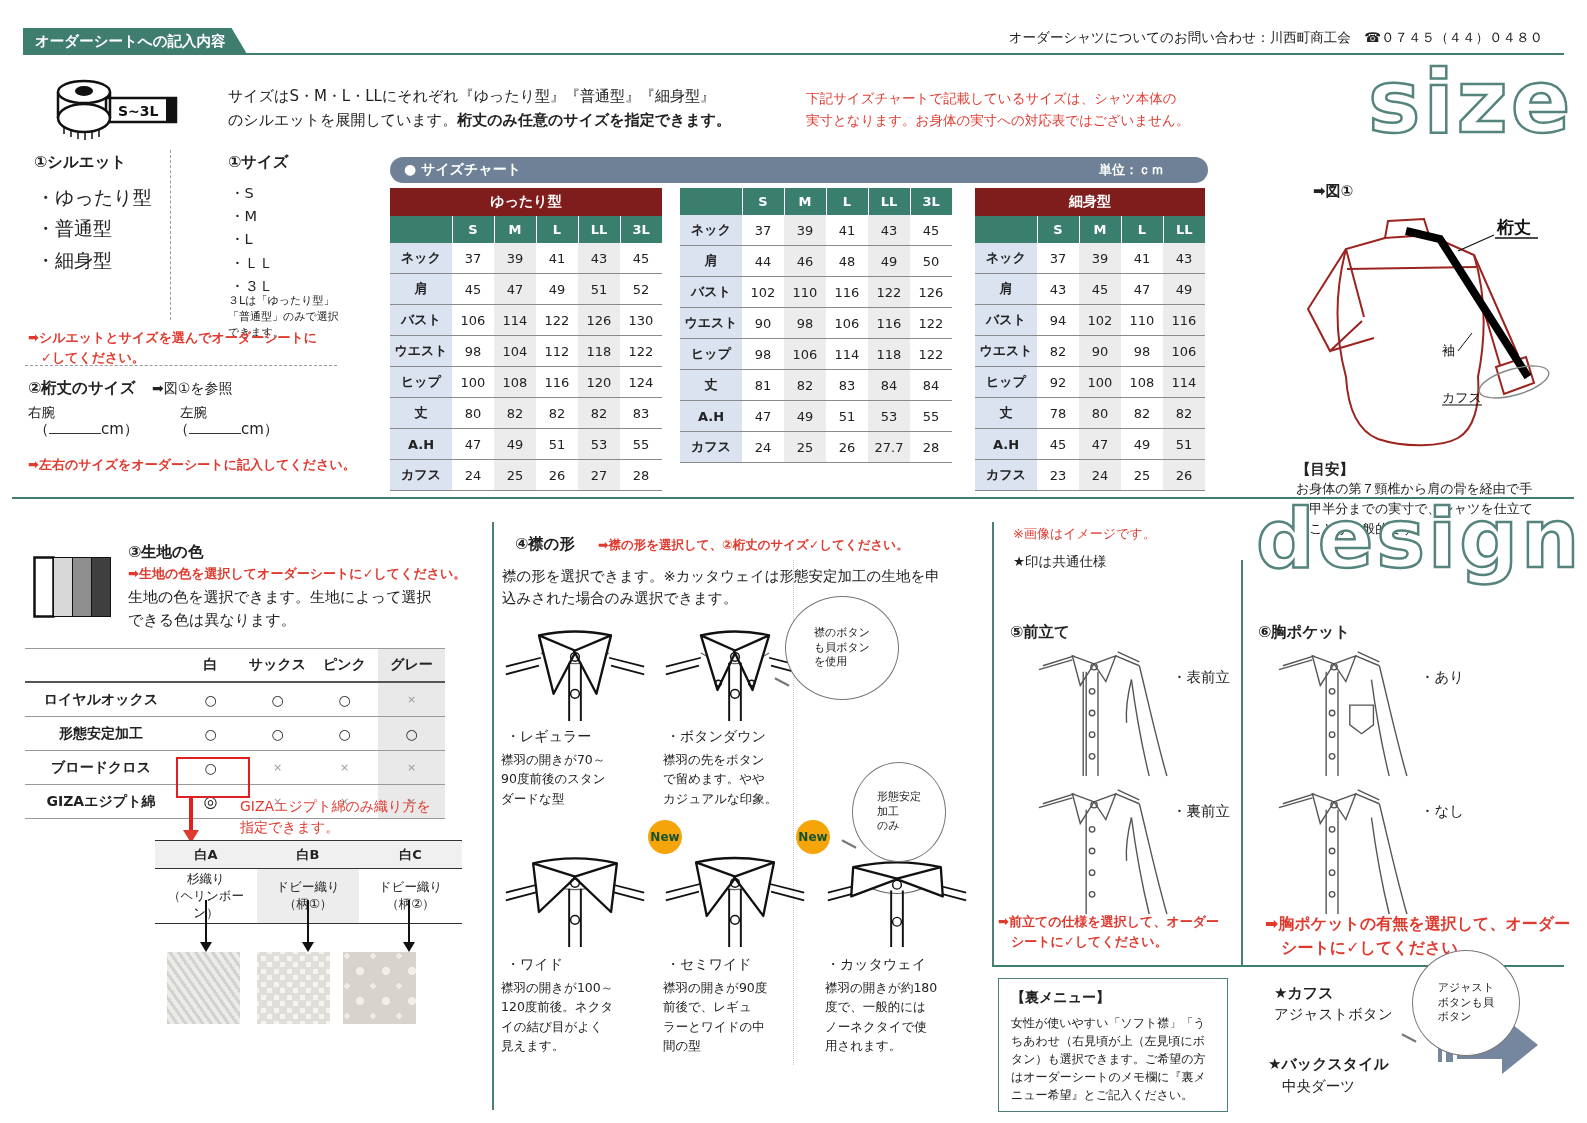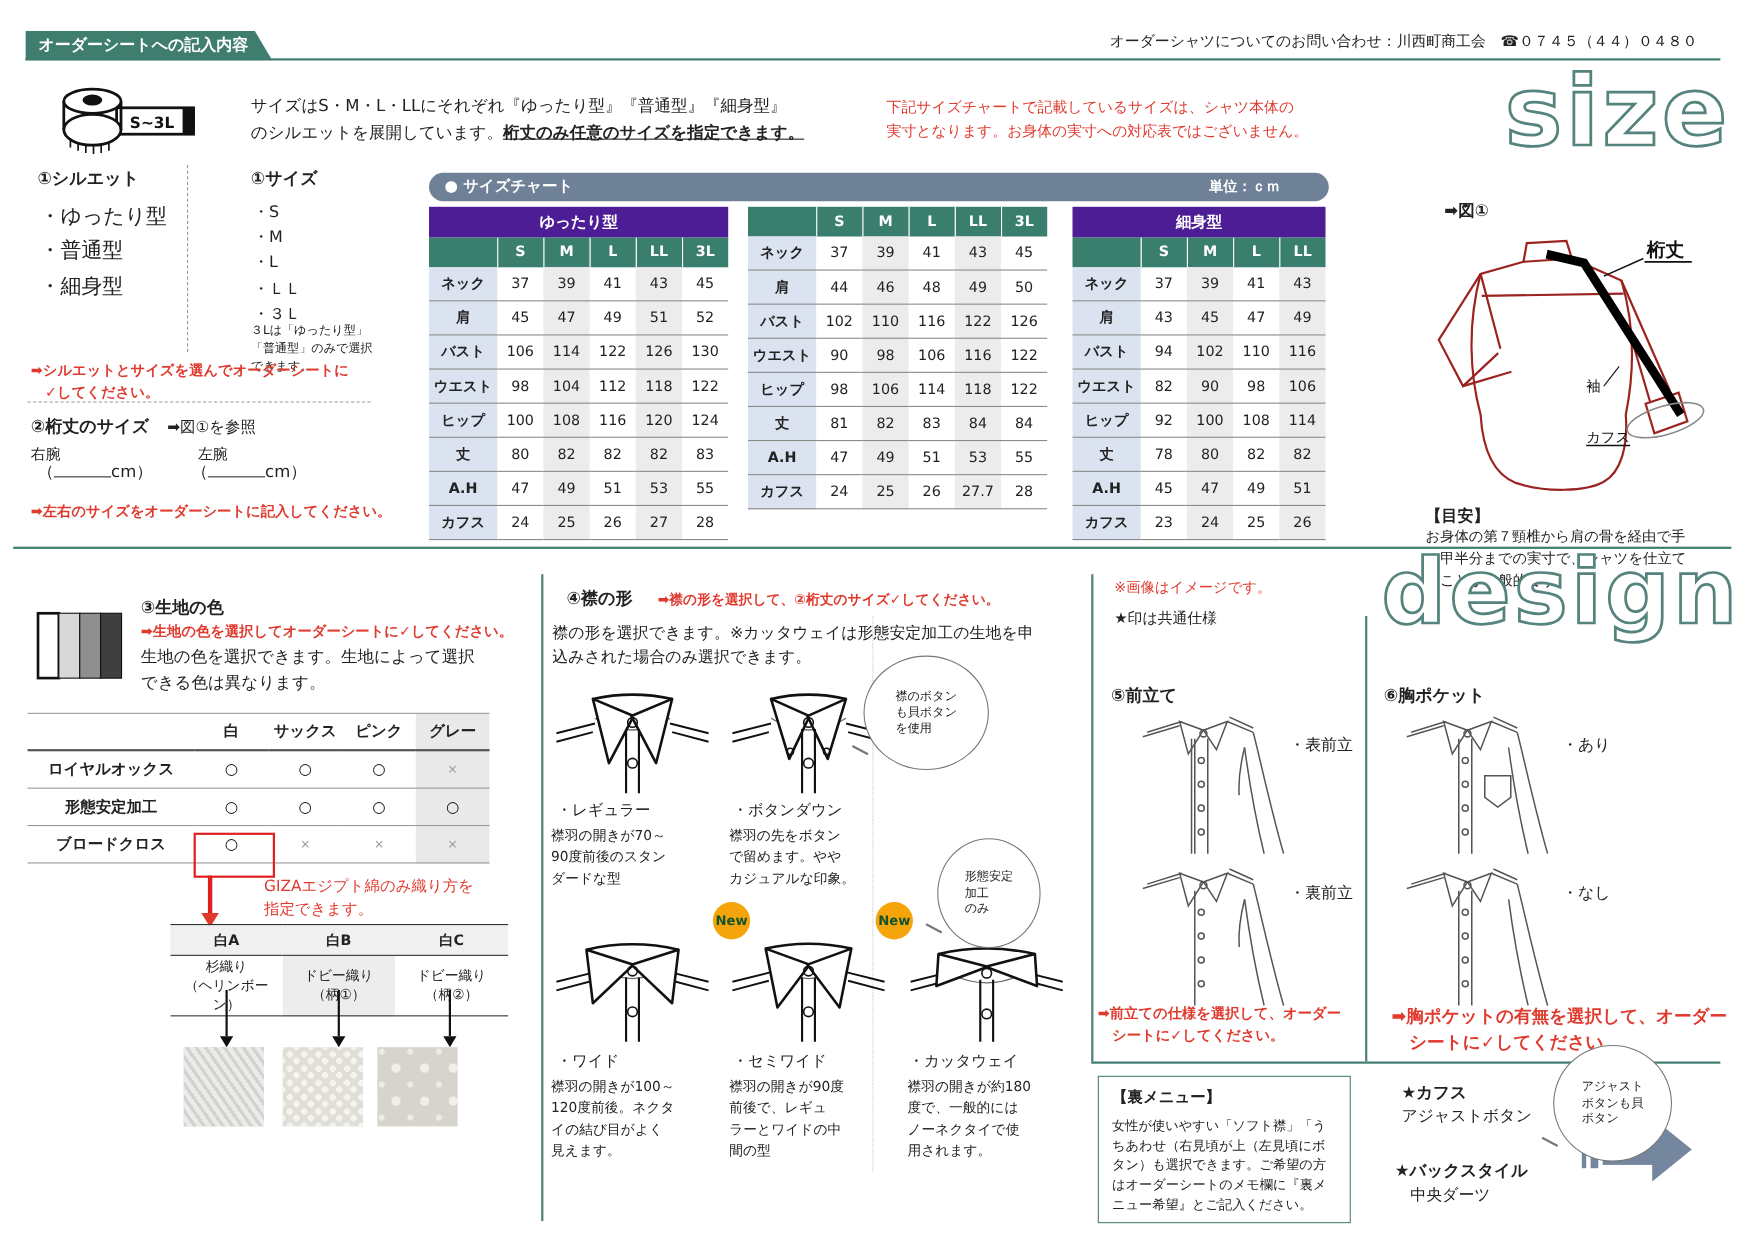--- a/index.html
+++ b/index.html
@@ -2,30 +2,30 @@
 <html><head>
 <meta charset="utf-8">
 <style>
   html,body{margin:0;padding:0;background:#fff}
   #page{position:relative;width:1587px;height:1123px;overflow:hidden;background:#fff;
         font-family:"DejaVu Sans","Liberation Sans",sans-serif;color:#222}
   .abs{position:absolute}
   .pre{white-space:pre-line}
   .b{font-weight:bold}
   .red{color:#e03a2f}
-  .u{text-decoration:underline}
+  .u{}
   
   .banner{background:#3f7d6f;color:#fff;font-weight:bold;font-size:14.5px;line-height:27px;
           padding:0 22px 0 12px;clip-path:polygon(0 0,calc(100% - 16px) 0,100% 100%,0 100%)}
   .tealline{background:#3f7d6f;height:2px}
   .tealvline{background:#4e7e79;width:2px}
   .outline-word{font-weight:bold;color:#fff;-webkit-text-stroke:2.5px #55837d;letter-spacing:3px;line-height:1}
   
   table.sz{border-collapse:collapse;table-layout:fixed;font-size:13px}
-  .sz .tth{background:#4c1d95;color:#fff;font-size:14px;font-weight:bold;height:26px}
+  .sz .tth{background:#7f1d1d;color:#fff;font-size:14px;font-weight:bold;height:26px}
   .sz .sth{background:#3a7e6d;color:#fff;font-weight:bold;height:25px;border-left:1px solid #fff}
   .sz .cor{background:#3a7e6d;height:25px}
   .sz td{text-align:center;height:28px;border-bottom:1px solid #8a8a8a}
   .sz .lbl{background:#dbe3f1;font-weight:bold;font-size:13px}
   .sz .alt{background:#ececec}
   
   table.ct{border-collapse:collapse;table-layout:fixed;font-size:14px}
   .ct th{font-weight:bold;height:30px;border-bottom:2px solid #555;border-top:1px solid #999}
   .ct td{text-align:center;height:31px;border-bottom:1px solid #999}
   .ct .rl{font-weight:bold}
@@ -447,20 +447,27 @@
           <td class="">○</td>
           <td class=" shade">○</td>
         </tr>
         <tr>
           <td class="rl">ブロードクロス</td>
           <td class="">○</td>
           <td class="na">×</td>
           <td class="na">×</td>
           <td class="na shade">×</td>
         </tr>
+        <tr>
+          <td class="rl">GIZAエジプト綿</td>
+          <td class="dbl">◎</td>
+          <td class="na">×</td>
+          <td class="na">×</td>
+          <td class="na shade">×</td>
+        </tr>
       </tbody>
     </table>
   <div class="abs" style="left:176px;top:757px;width:70px;height:37px;border:2.5px solid #e02020;z-index:8"></div>
   <div class="abs" style="left:189px;top:796px;width:4px;height:34px;background:#e02020"></div>
   <div class="arrowdown" style="left:183px;top:830px"></div>
   <div class="abs red pre" style="left:240px;top:796px;font-size:14px;line-height:1.5">GIZAエジプト綿のみ織り方を
 指定できます。</div>
 
   <table class="gz abs" style="left:155px;top:840px;width:307px">
       <colgroup>

